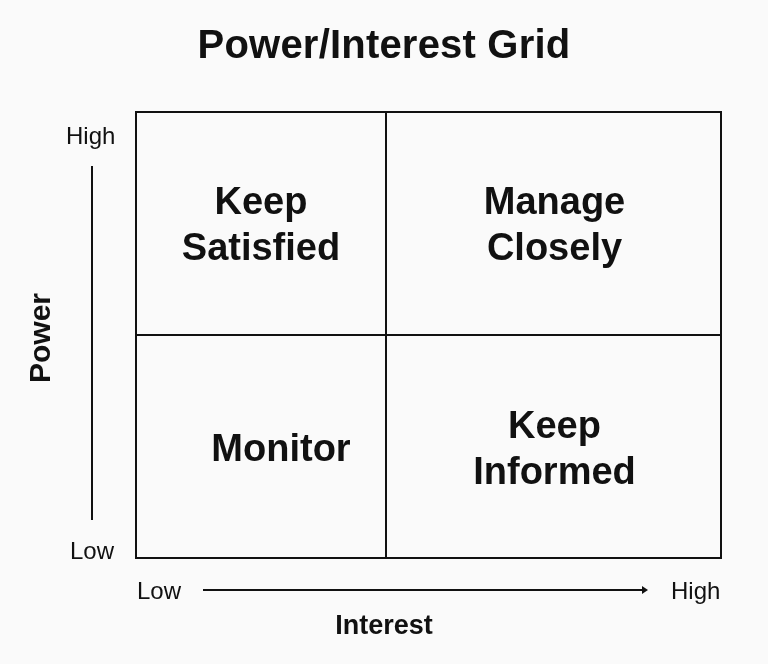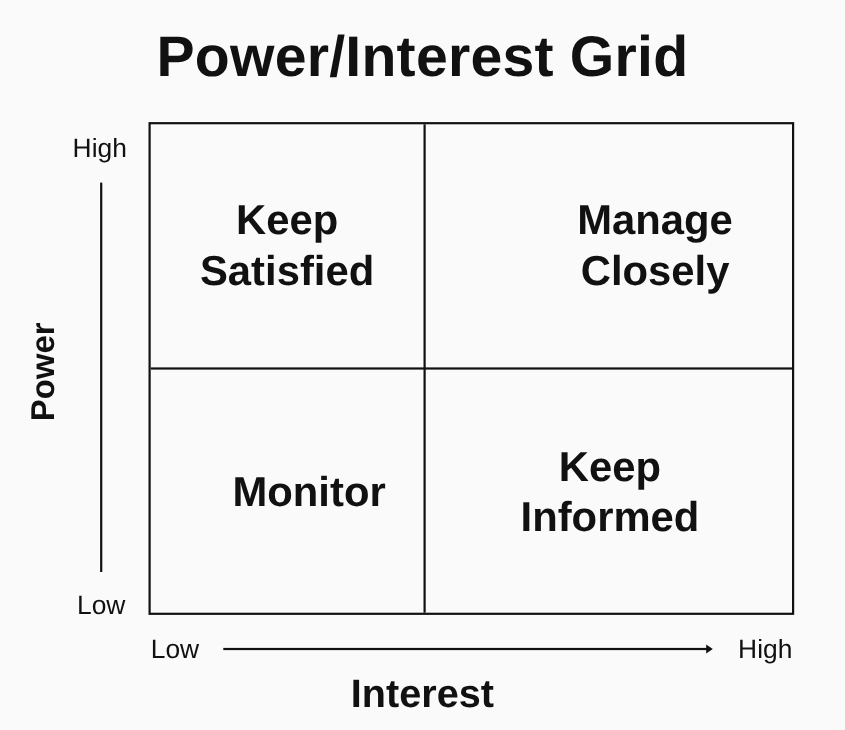--- a/index.html
+++ b/index.html
@@ -2,34 +2,34 @@
 <html><head>
 <meta charset="utf-8">
 <style>
   html, body { margin:0; padding:0; }
   body {
     width:768px; height:664px; background:#fafafa; position:relative; overflow:hidden;
     font-family:"Liberation Sans", "DejaVu Sans", sans-serif; color:#111;
   }
   .title {
     position:absolute; left:0; top:22px; width:768px; text-align:center;
-    font-size:52px; font-weight:bold; letter-spacing:0.2px;
+    font-size:40px; font-weight:bold; letter-spacing:0.2px;
   }
   .grid {
     position:absolute; left:135px; top:111px; width:587px; height:448px;
     border:2px solid #111; box-sizing:border-box;
   }
   .vdiv { position:absolute; left:248px; top:0; bottom:0; width:2px; background:#111; }
   .hdiv { position:absolute; left:0; right:0; top:221px; height:2px; background:#111; }
   .quad {
     position:absolute; display:flex; align-items:center; justify-content:center;
     text-align:center; font-size:38px; font-weight:bold; line-height:46px;
   }
   .q-tl { left:0; top:0; width:248px; height:221px; }
-  .q-tr { left:250px; top:0; width:335px; height:221px;padding-left:41px; }
+  .q-tr { left:250px; top:0; width:335px; height:221px; }
   .q-bl { left:0; top:223px; width:288px; height:223px; }
   .q-br { left:250px; top:223px; width:335px; height:223px; }
   .quad span { display:block; white-space:pre-line; }
 
   .tick { position:absolute; font-size:24px; }
   .y-high { left:66px; top:122px; }
   .y-low  { left:70px; top:537px; }
   .x-low  { left:137px; top:577px; }
   .x-high { left:671px; top:577px; }
 
@@ -38,21 +38,21 @@
   .x-arrow {
     position:absolute; left:642px; top:586px; width:0; height:0;
     border-top:4px solid transparent; border-bottom:4px solid transparent; border-left:6px solid #111;
   }
   .y-label {
     position:absolute; left:40px; top:338px; transform:translate(-50%,-50%) rotate(-90deg);
     font-size:30px; font-weight:bold; white-space:nowrap;
   }
   .x-label {
     position:absolute; left:0; width:768px; top:610px; text-align:center;
-    font-size:36px; font-weight:bold;
+    font-size:27px; font-weight:bold;
   }
 </style>
 </head>
 <body>
 
 <div class="title">Power/Interest Grid</div>
 
 <div class="tick y-high">High</div>
 <div class="y-axis-line"></div>
 <div class="tick y-low">Low</div>

